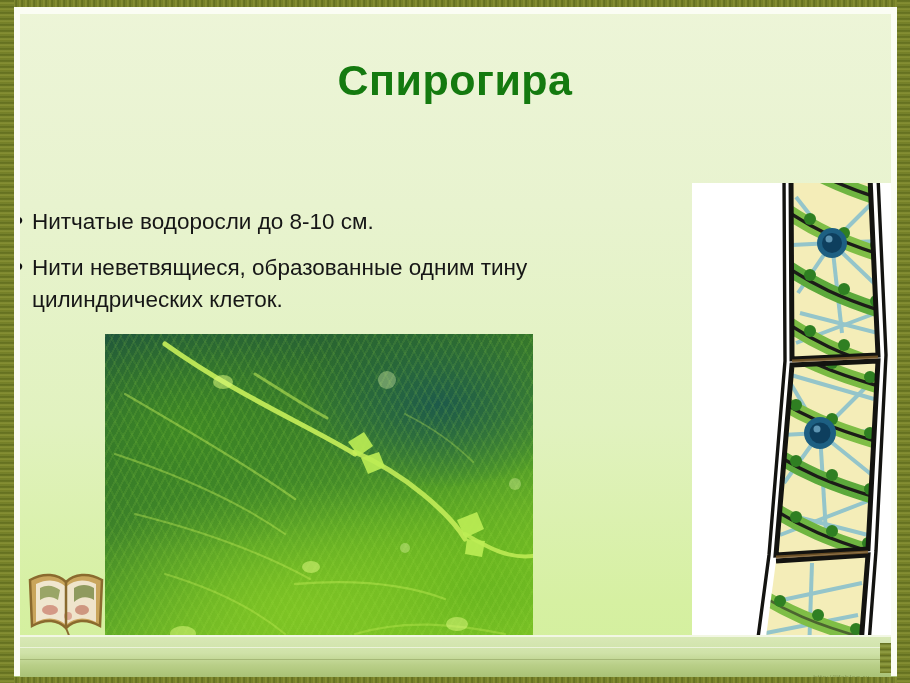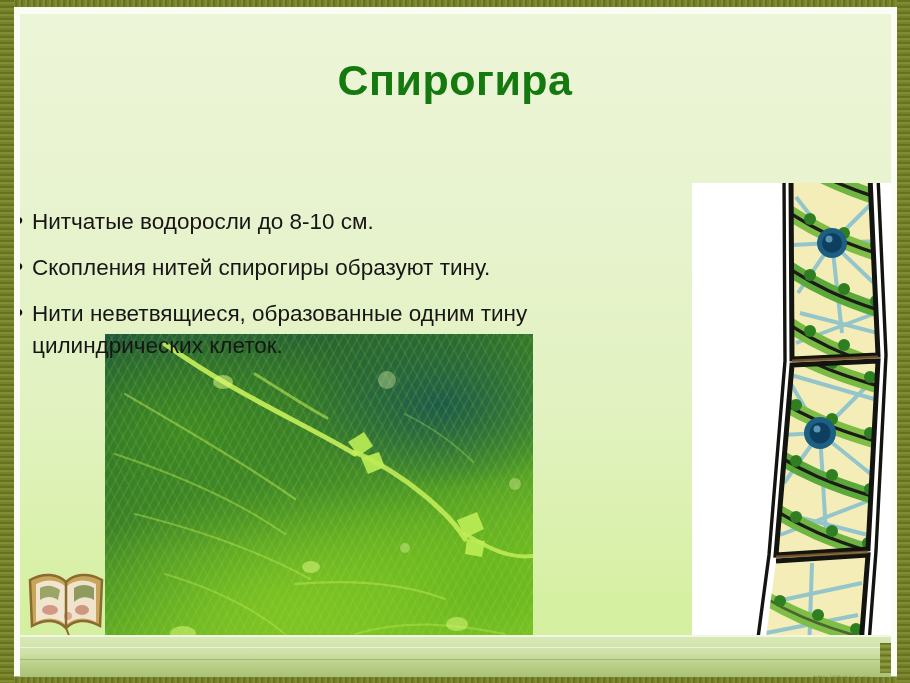--- a/index.html
+++ b/index.html
@@ -96,24 +96,20 @@
   <div class="frame-inner-line fil-left"></div>
   <div class="frame-inner-line fil-right"></div>
   <div class="frame-inner-line fil-top"></div>
 
   <div class="title">Спирогира</div>
 
   <div class="bullets">
     <div class="bullet">
       <span class="dot">•</span>
       <span class="btext">Нитчатые водоросли до 8-10 см.</span>
-    </div>
-    <div class="bullet">
-      <span class="dot">•</span>
-      <span class="btext"> Скопления нитей спирогиры образуют тину.</span>
     </div>
     <div class="bullet">
       <span class="dot">•</span>
       <span class="btext">Нити неветвящиеся, образованные одним тину цилиндрических клеток.</span>
     </div>
   </div>
 
   <div class="photo">
     <div class="water"></div>
     <div class="haze"></div>

